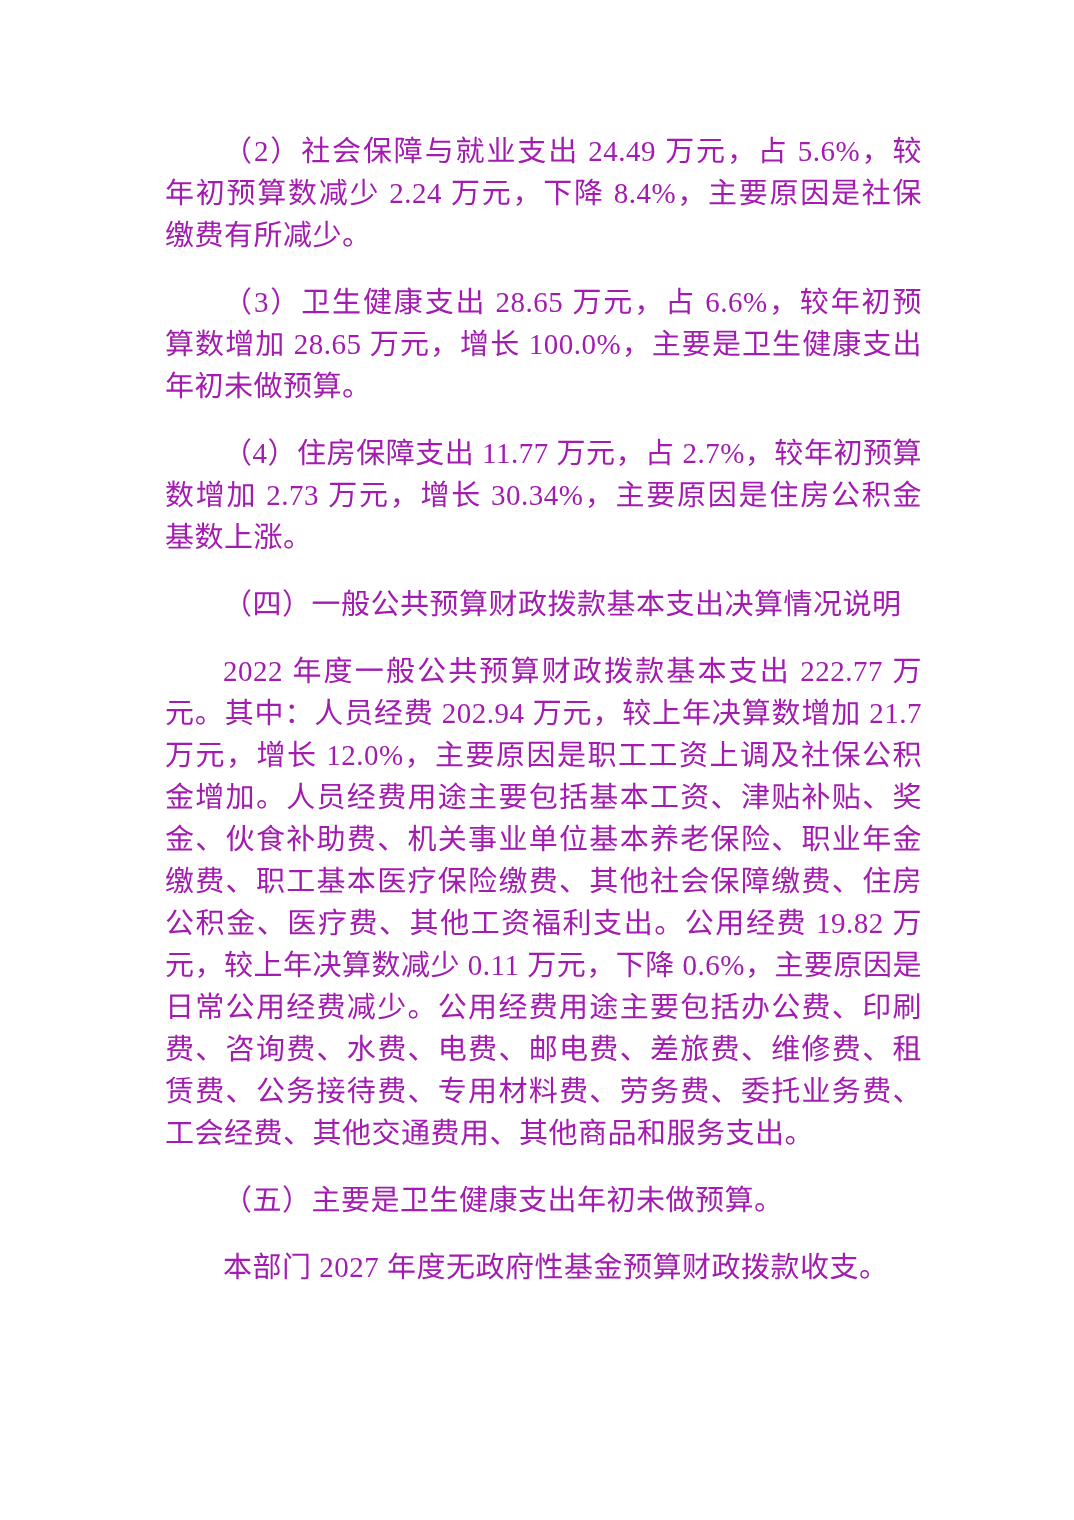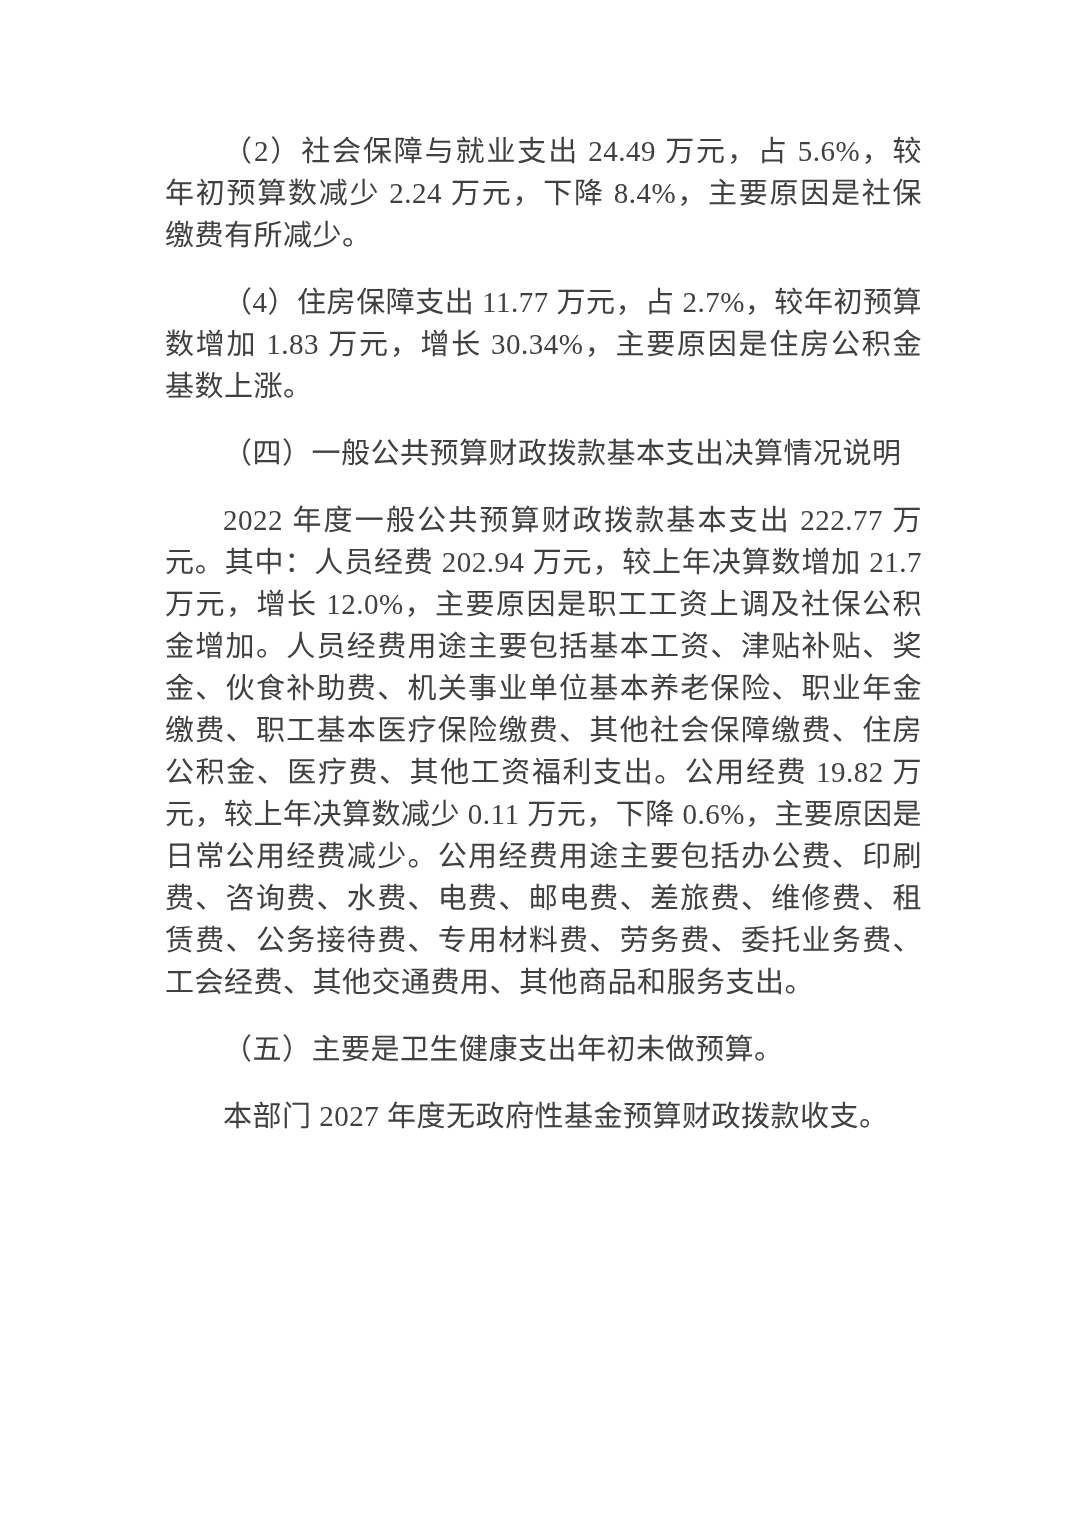--- a/index.html
+++ b/index.html
@@ -11,21 +11,21 @@
     overflow: hidden;
     font-family: "Liberation Serif", "DejaVu Serif", serif;
   }
   .page {
     position: absolute;
     top: 0; left: 0;
     width: 1074px;
     height: 1520px;
     background: #ffffff;
     padding: 130px 152px 0 165px;
-    color: #404040;
+    color: #a21caf;
     border-radius: 29px;
   }
   .doc-block {
     font-size: 29px;
     line-height: 42px;
     text-align: justify;
     text-justify: inter-ideograph;
     text-indent: 2em;
     margin-bottom: 25px;
     letter-spacing: 0.5px;
@@ -34,22 +34,23 @@
     font-weight: normal;
     text-align: left;
   }
 </style>
 </head>
 <body>
 
 <div class="page">
   <p class="doc-block body">（2）社会保障与就业支出 24.49 万元，占 5.6%，较年初预算数减少 2.24 万元，下降 8.4%，主要原因是社保缴费有所减少。</p>
 
+  <p class="doc-block body">（3）卫生健康支出 28.65 万元，占 6.6%，较年初预算数增加 28.65 万元，增长 100.0%，主要是卫生健康支出年初未做预算。</p>
 
-  <p class="doc-block body">（4）住房保障支出 11.77 万元，占 2.7%，较年初预算数增加 1.83 万元，增长 30.34%，主要原因是住房公积金基数上涨。</p>
+  <p class="doc-block body">（4）住房保障支出 11.77 万元，占 2.7%，较年初预算数增加 2.73 万元，增长 30.34%，主要原因是住房公积金基数上涨。</p>
 
   <h3 class="doc-block heading">（四）一般公共预算财政拨款基本支出决算情况说明</h3>
 
   <p class="doc-block body">2022 年度一般公共预算财政拨款基本支出 222.77 万元。其中：人员经费 202.94 万元，较上年决算数增加 21.7 万元，增长 12.0%，主要原因是职工工资上调及社保公积金增加。人员经费用途主要包括基本工资、津贴补贴、奖金、伙食补助费、机关事业单位基本养老保险、职业年金缴费、职工基本医疗保险缴费、其他社会保障缴费、住房公积金、医疗费、其他工资福利支出。公用经费 19.82 万元，较上年决算数减少 0.11 万元，下降 0.6%，主要原因是日常公用经费减少。公用经费用途主要包括办公费、印刷费、咨询费、水费、电费、邮电费、差旅费、维修费、租赁费、公务接待费、专用材料费、劳务费、委托业务费、工会经费、其他交通费用、其他商品和服务支出。</p>
 
   <h3 class="doc-block heading">（五）主要是卫生健康支出年初未做预算。</h3>
 
   <p class="doc-block body">本部门 2027 年度无政府性基金预算财政拨款收支。</p>
 
 </div>

